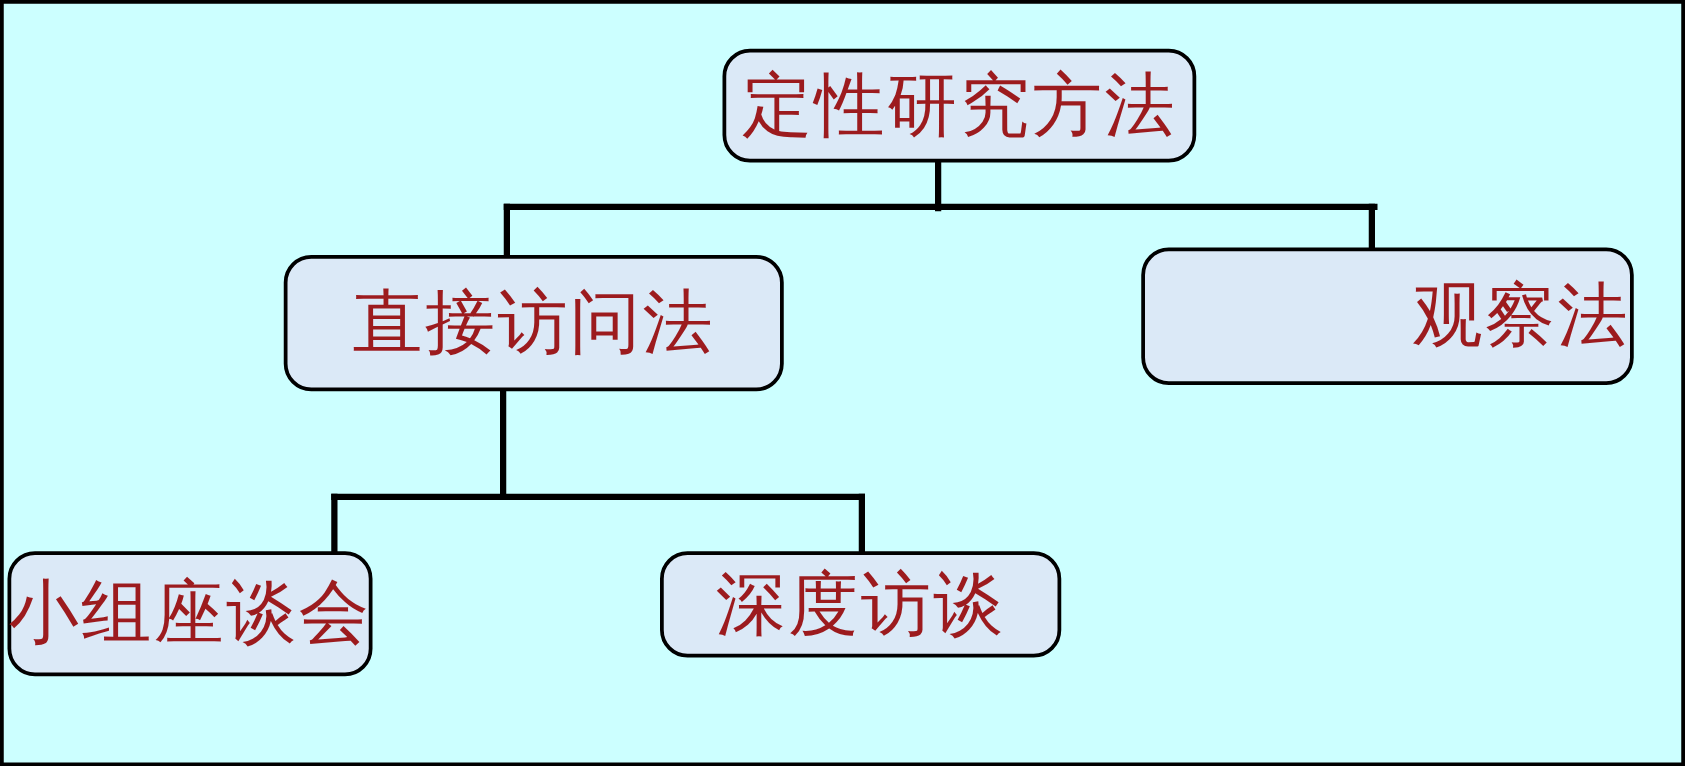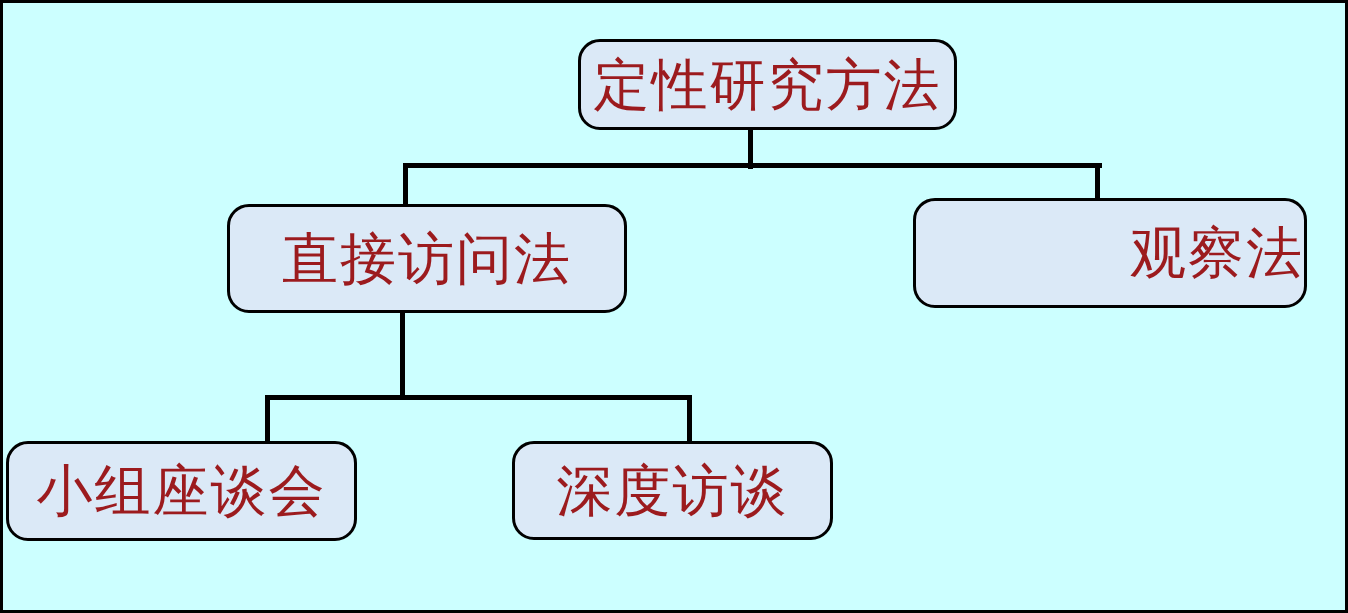--- a/index.html
+++ b/index.html
@@ -38,22 +38,22 @@
   }
   .node-label { letter-spacing: 2px; }
   .edge {
     position: absolute;
     background: var(--connector);
   }
   
   .n-root        { left: 575px; top: 36px;  width: 379px; height: 91px; }
   .n-direct      { left: 224px; top: 201px; width: 400px; height: 109px; }
   .n-observation { left: 910px; top: 195px; width: 394px; height: 110px; justify-content: flex-end; }
-  .n-focus       { left: 3px;   top: 438px; width: 351px; height: 100px; }
-  .n-depth       { left: 509px; top: 438px; width: 321px; height: 99px; }
+  .n-focus       { left: 3px;   top: 438px; width: 292px; height: 100px; }
+  .n-depth       { left: 525px; top: 438px; width: 321px; height: 85px; }
   
   .e-v1 { left: 745px;  top: 125px; width: 5px;   height: 41px; }
   .e-h1 { left: 400px;  top: 160px; width: 699px; height: 5px;  }
   .e-v2 { left: 400px;  top: 160px; width: 5px;   height: 46px; }
   .e-v3 { left: 1092px; top: 160px; width: 5px;   height: 40px; }
   .e-v4 { left: 397px;  top: 308px; width: 5px;   height: 89px; }
   .e-h2 { left: 262px;  top: 392px; width: 427px; height: 5px;  }
   .e-v5 { left: 262px;  top: 392px; width: 5px;   height: 50px; }
   .e-v6 { left: 684px;  top: 392px; width: 5px;   height: 50px; }
 </style>

